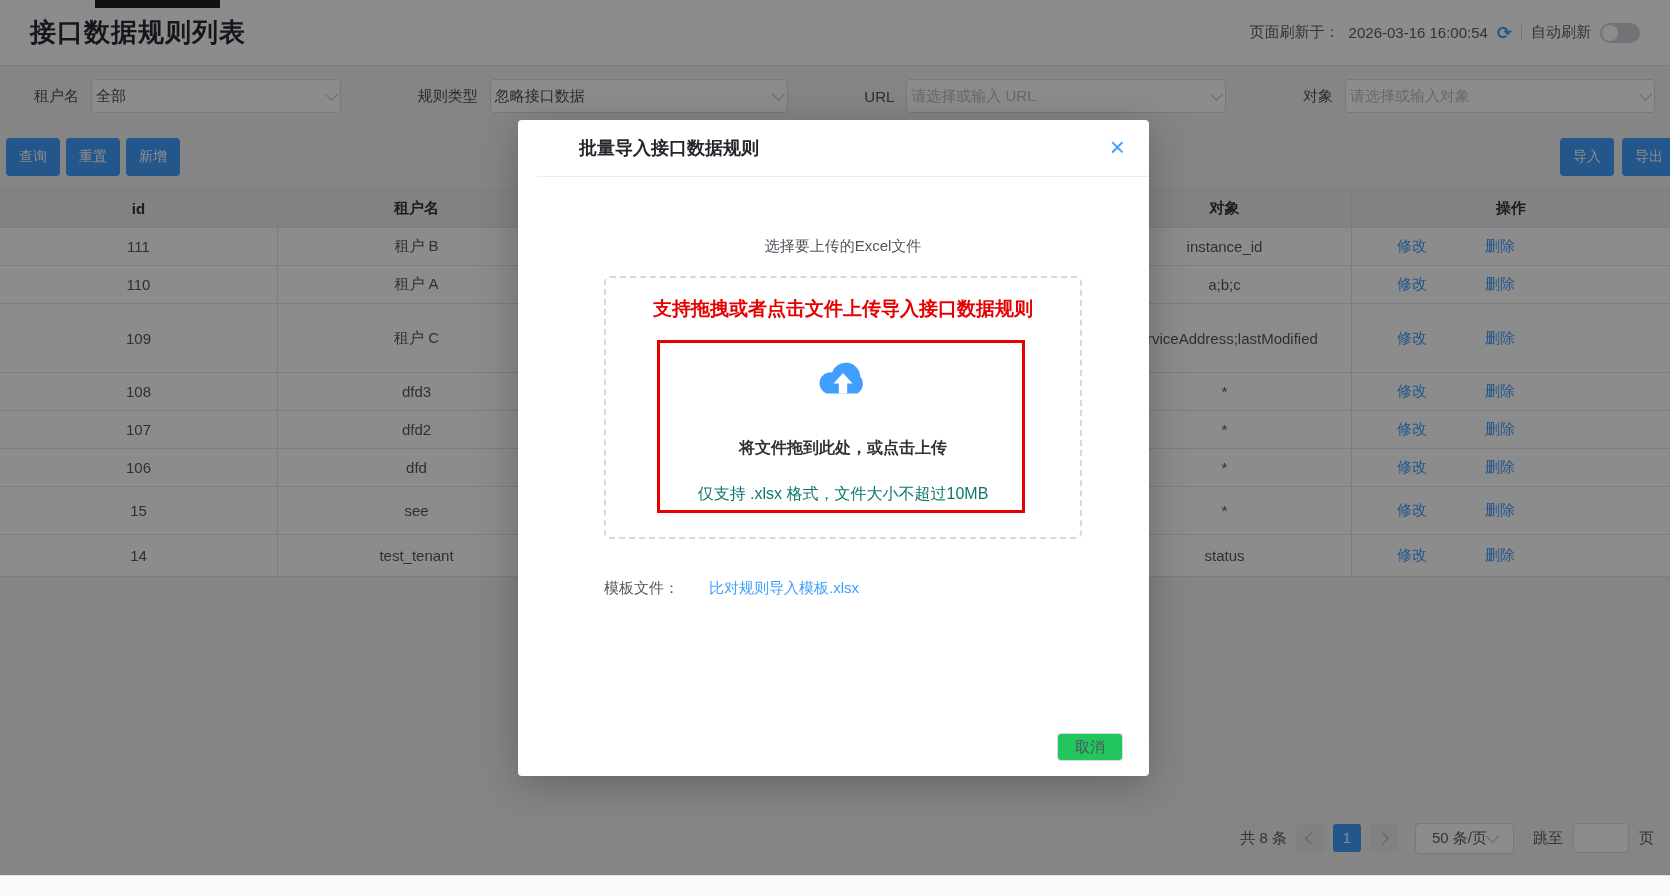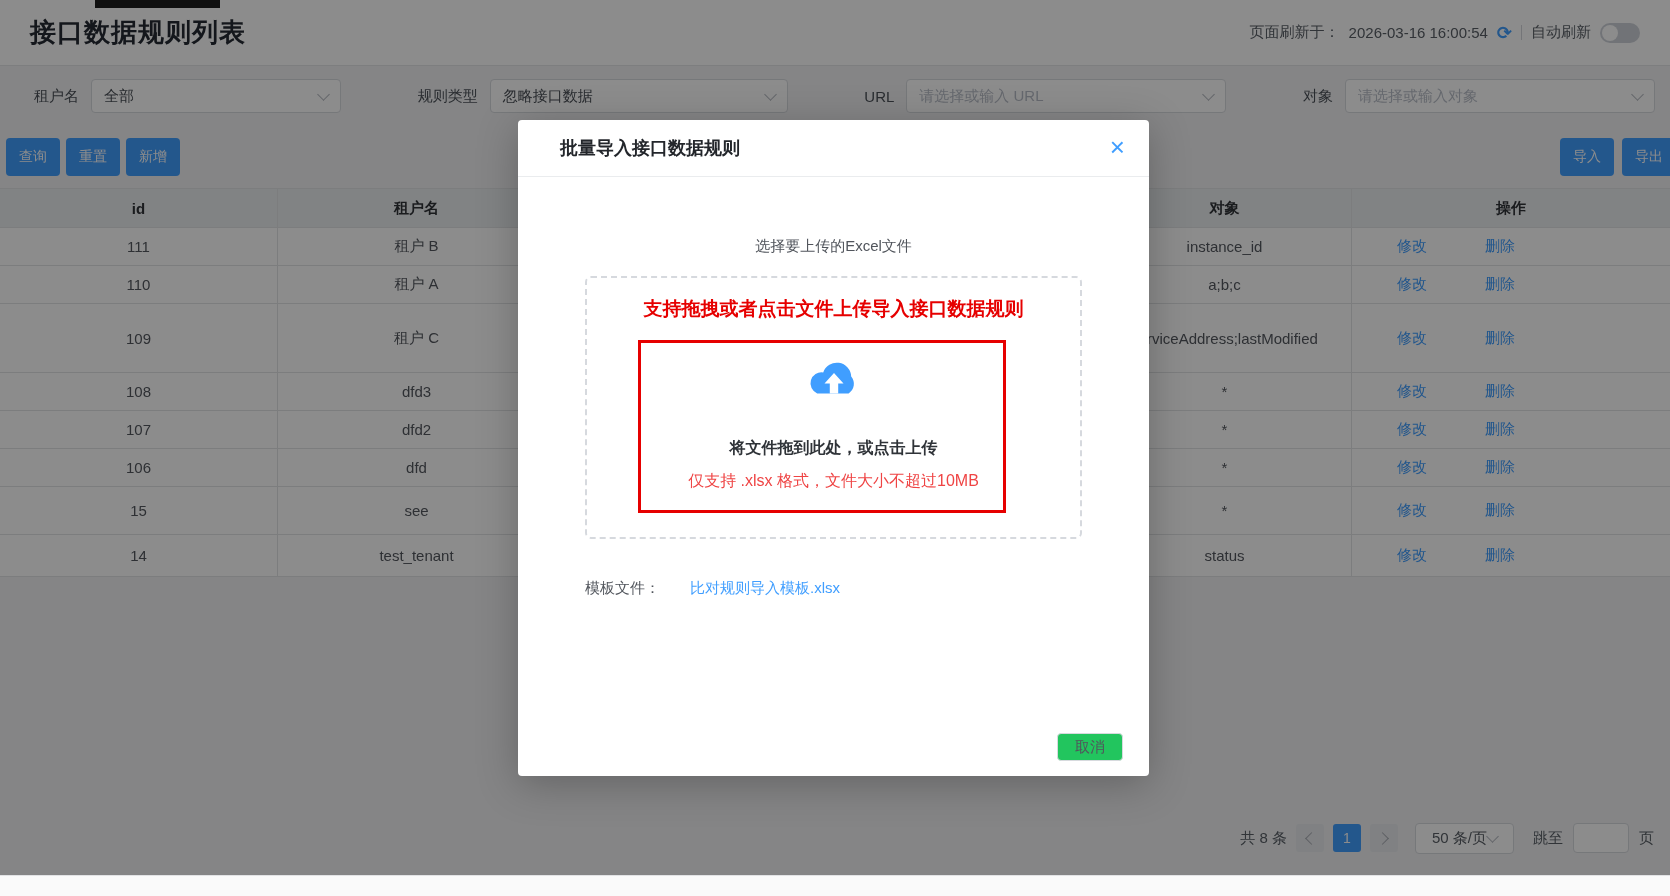--- a/index.html
+++ b/index.html
@@ -16,21 +16,21 @@
   .vdivider{width:1px;height:15px;background:#d3d6db;}
   .toggle{width:40px;height:20px;border-radius:10px;background:#ced2d9;position:relative;}
   .toggle::after{content:"";position:absolute;left:2px;top:2px;width:16px;height:16px;border-radius:50%;background:#fff;}
 
   .filterbar{position:absolute;top:78px;left:0;right:0;height:36px;display:flex;
              align-items:center;justify-content:space-between;padding:0 15px 0 34px;box-sizing:border-box;}
   .fgroup{display:flex;align-items:center;}
   .flabel{font-size:15px;color:#4c5158;margin-right:12px;white-space:nowrap;}
   .fselect{height:34px;background:#fff;border:1px solid #d7dade;border-radius:4px;
            display:flex;align-items:center;justify-content:space-between;
-           padding:0 12px;box-sizing:border-box;font-size:15px;color:#4c5158;}
+           padding:0 4px;box-sizing:border-box;font-size:15px;color:#4c5158;}
   .w1{width:250px}.w2{width:298px}.w3{width:320px}.w4{width:310px}
   .placeholder{color:#b9bec8;}
   .chev{display:inline-block;width:8px;height:8px;border-right:1.5px solid #b4b8c0;
         border-bottom:1.5px solid #b4b8c0;transform:rotate(45deg);margin-top:-4px;}
 
   .toolbar{position:absolute;top:138px;left:6px;right:0;height:30px;display:flex;
            justify-content:space-between;}
   .btn-group{display:flex;gap:6px;}
   .btn-group.right{gap:8px;margin-right:-6px;}
   .btn{height:30px;padding:4px 13px;background:#409eff;color:#fff;font-size:14px;
@@ -63,33 +63,33 @@
   .jump{display:flex;align-items:center;gap:10px;margin-left:10px;}
   .jumpinput{width:56px;height:30px;background:#fff;border:1px solid #d7dade;border-radius:4px;box-sizing:border-box;}
 
   .bottom-strip{position:absolute;left:0;right:0;bottom:0;height:20px;background:#fafafa;
                 border-top:1px solid #e2e3e5;z-index:60;}
   .black-strip{position:absolute;left:95px;top:0;width:125px;height:8px;background:#101010;z-index:62;}
 
   
   .overlay{position:absolute;inset:0;background:rgba(0,0,0,0.45);z-index:50;}
   .modal{position:absolute;left:518px;top:120px;width:631px;height:656px;background:#fff;
-         border-radius:4px;z-index:70;box-shadow:0 8px 40px rgba(0,0,0,.25);box-sizing:border-box;}
+         border-radius:4px;z-index:70;box-shadow:0 8px 40px rgba(0,0,0,.25);box-sizing:border-box;padding-left:19px;}
   .modal-header{height:57px;border-bottom:1px solid #eaecee;display:flex;align-items:center;
                 padding:0 42px;box-sizing:border-box;}
   .modal-title{font-size:18px;font-weight:bold;color:#23262b;}
   .modal-close{position:absolute;top:14px;right:24px;font-size:26px;color:#409eff;line-height:1;cursor:pointer;}
   .modal-body{padding:60px 67px 0;box-sizing:border-box;}
   .upload-label{font-size:15px;color:#51555c;text-align:center;}
   .dropzone{margin-top:20px;height:263px;border:2px dashed #d6d9de;border-radius:6px;
             position:relative;display:flex;flex-direction:column;align-items:center;box-sizing:border-box;}
   .red-note{margin-top:18px;color:#e60000;font-size:19px;font-weight:bold;white-space:nowrap;}
   .cloud-wrap{margin-top:38px;height:42px;}
   .dz-main{margin-top:36px;font-size:16px;font-weight:600;color:#2f3338;}
-  .dz-hint{margin-top:12px;font-size:16px;color:#ef4444;}
+  .dz-hint{margin-top:25px;font-size:16px;color:#0f766e;}
   .red-rect{position:absolute;left:51px;top:62px;width:362px;height:167px;
             border:3px solid #e60000;pointer-events:none;}
   .template-row{margin-top:40px;display:flex;align-items:center;font-size:15px;}
   .template-label{color:#51555c;}
   .template-link{color:#409eff;margin-left:30px;cursor:pointer;}
   .cancel-btn{position:absolute;right:26px;bottom:15px;width:66px;height:28px;background:#22c55e;
               border:1px solid #d7dade;border-radius:4px;font-size:15px;color:#51555c;
               display:flex;align-items:center;justify-content:center;box-sizing:border-box;cursor:pointer;font-family:Liberation Serif, serif;}
 </style>
 </head>

